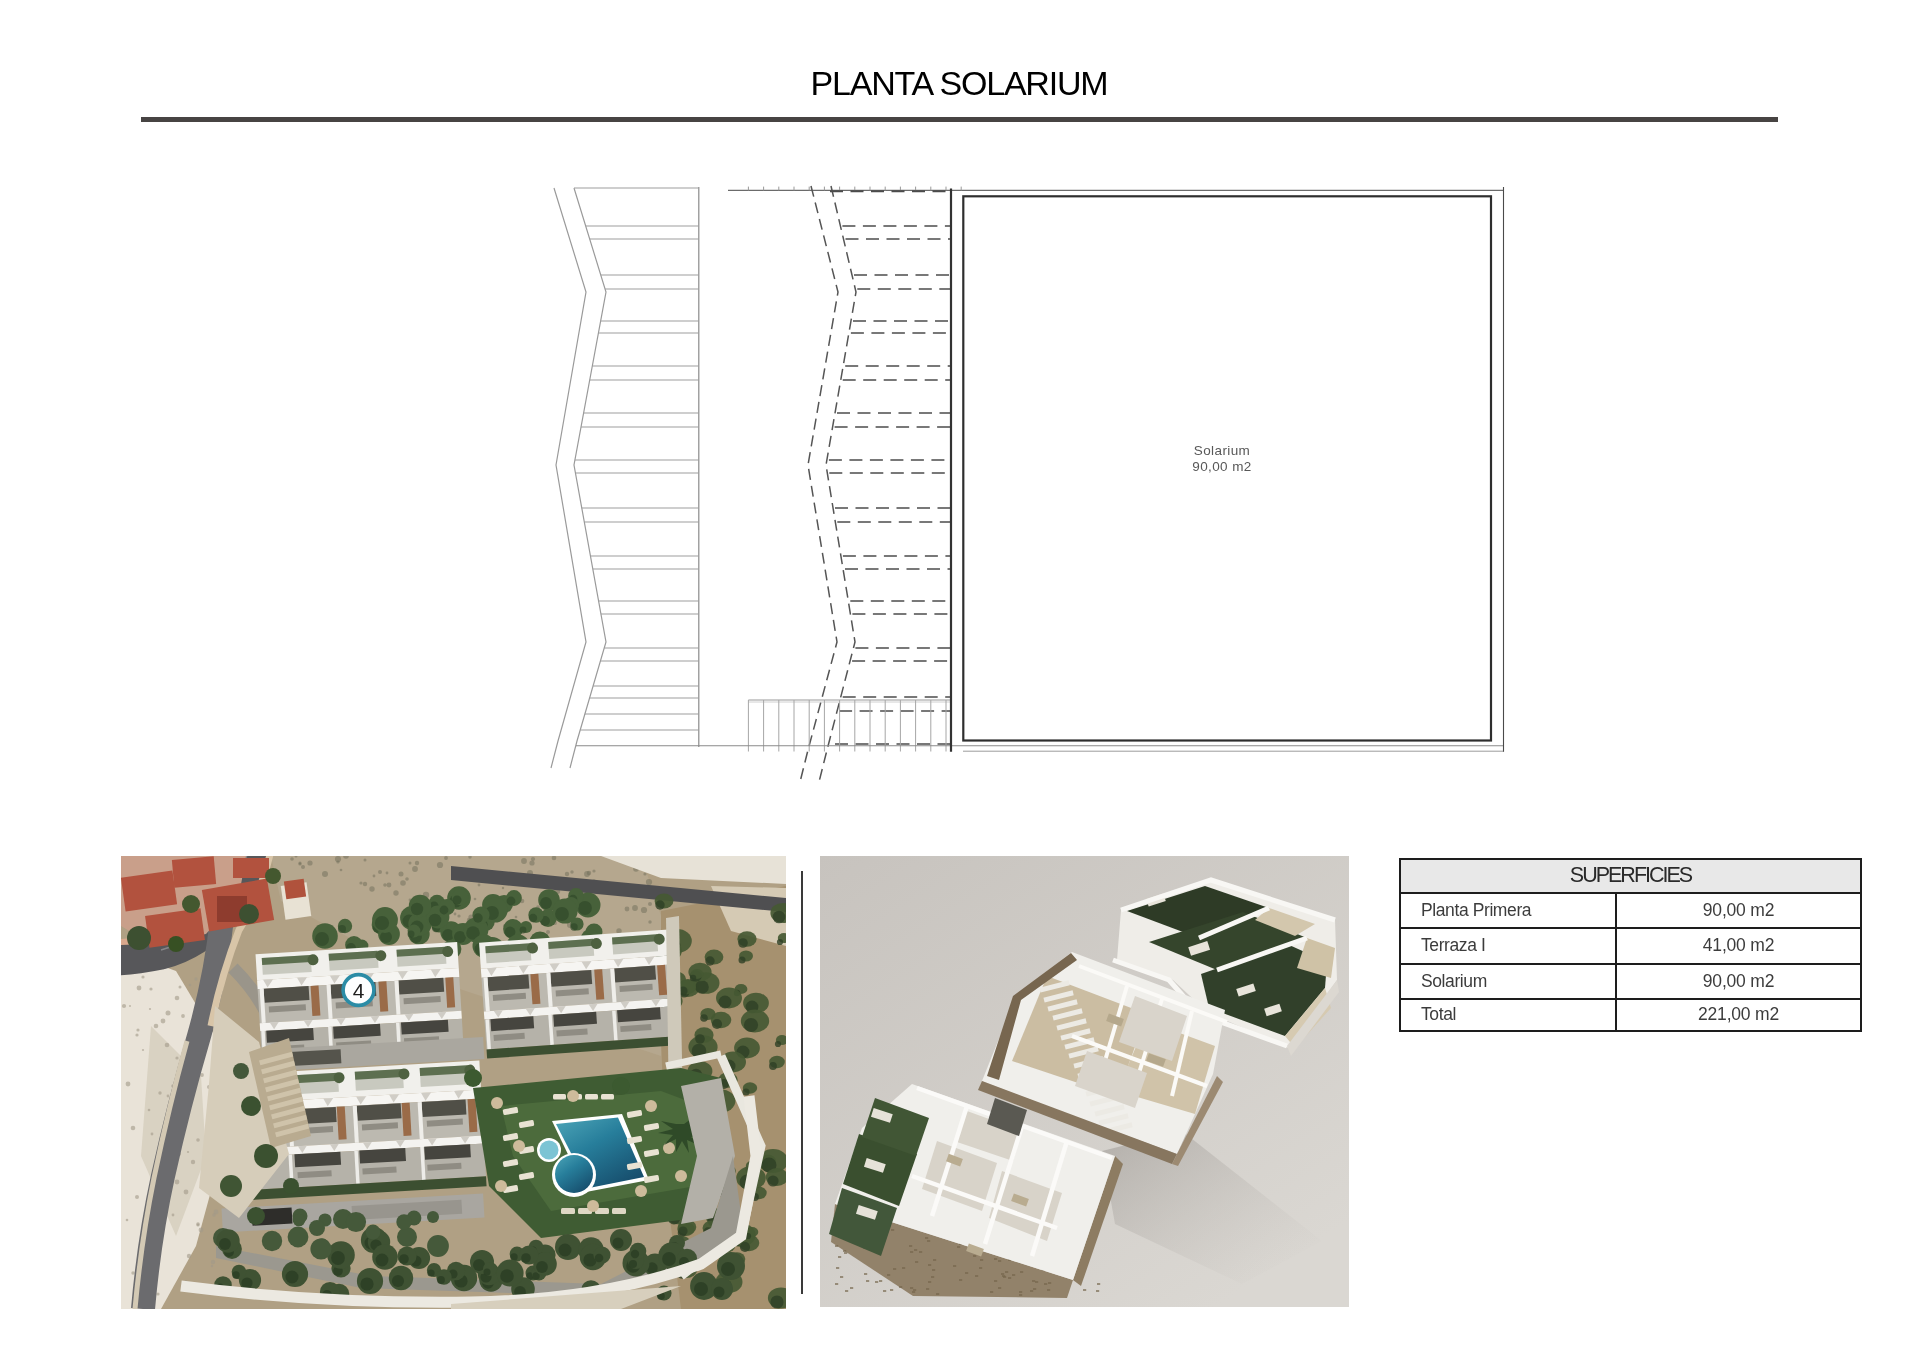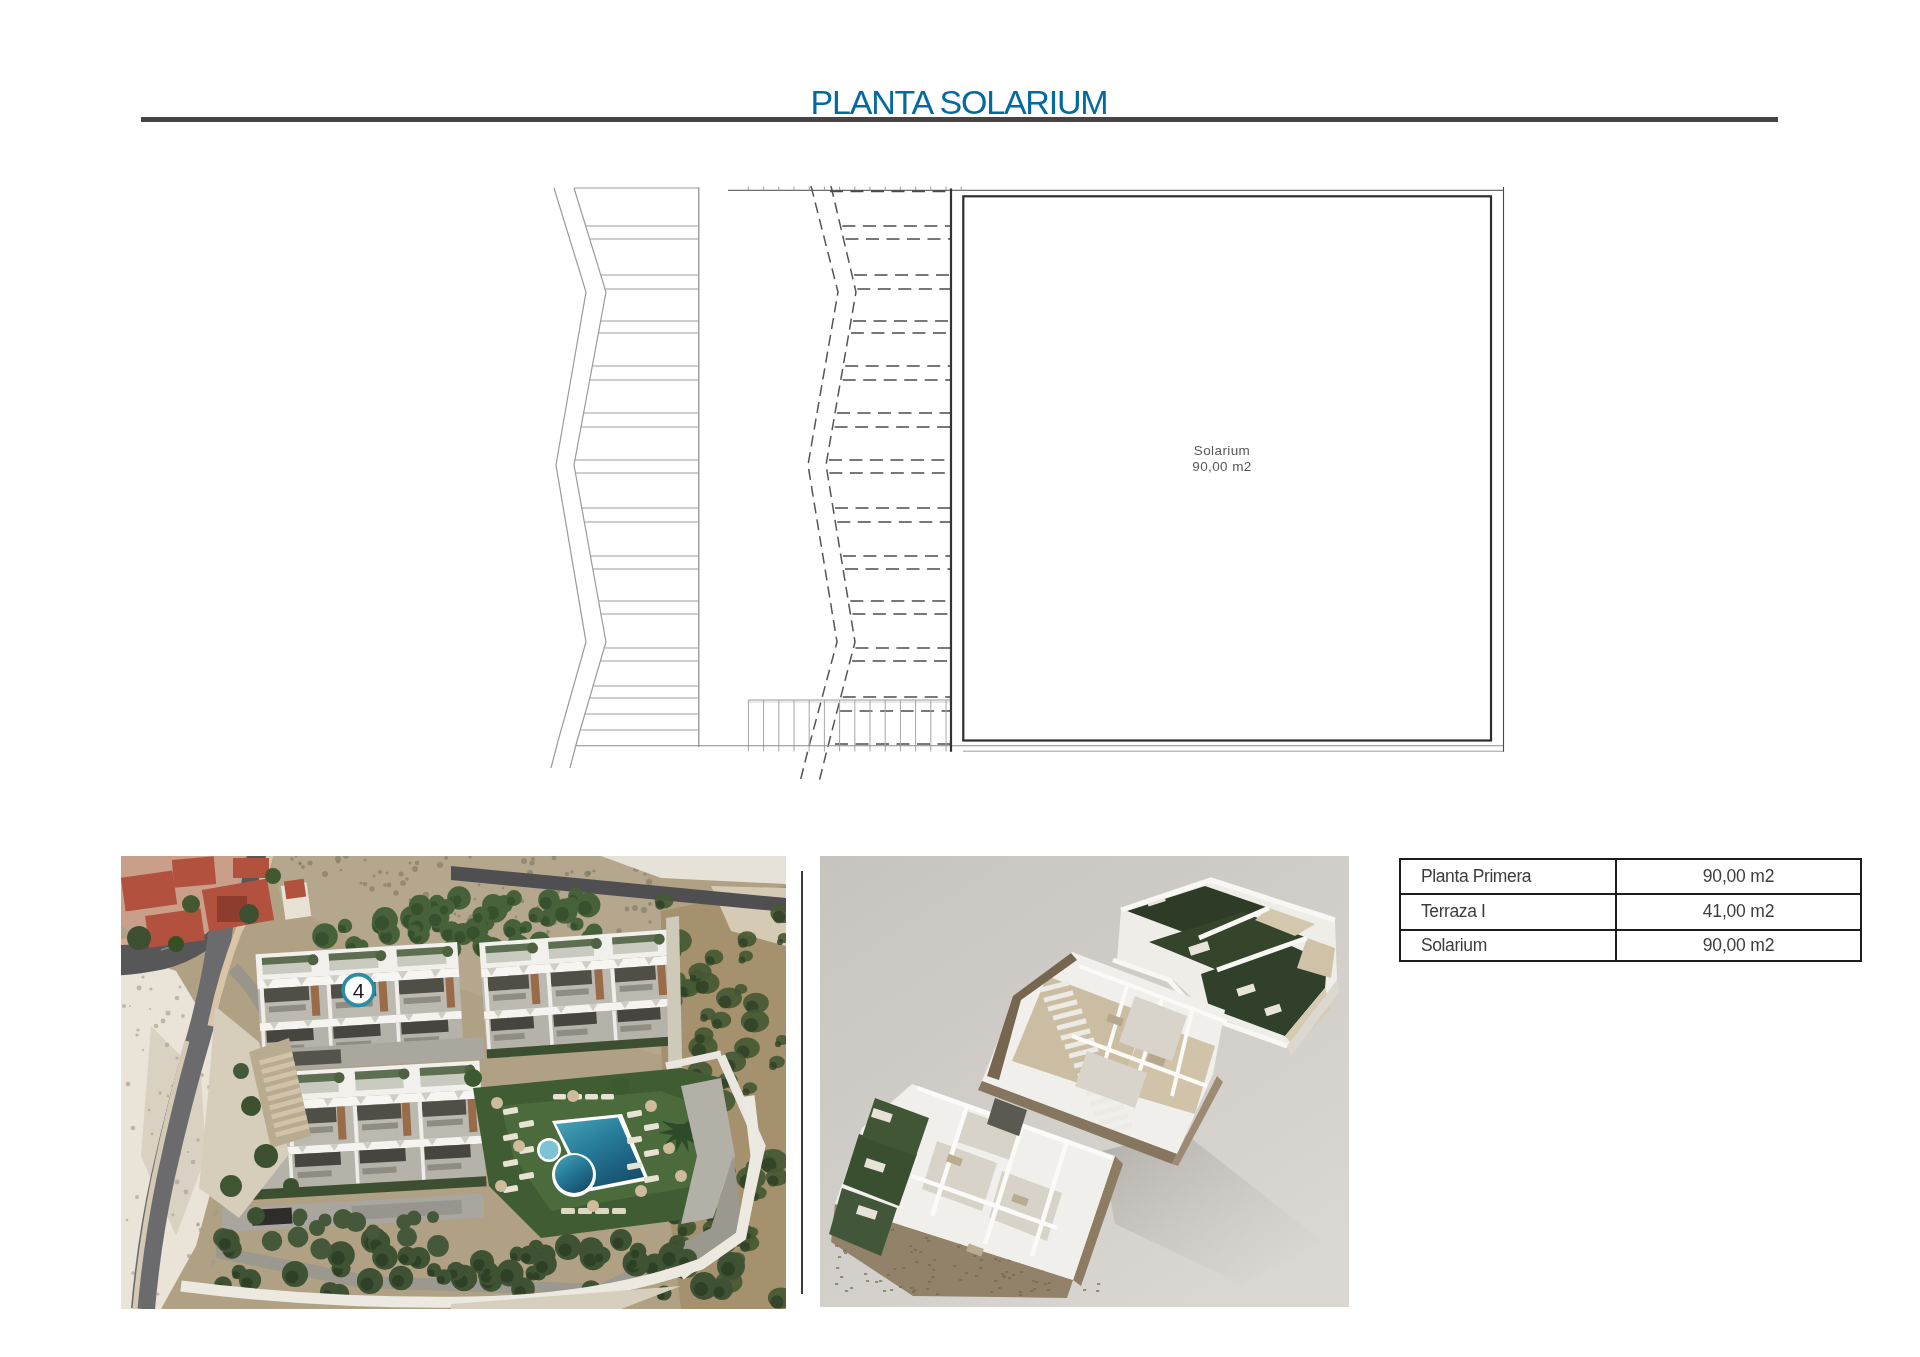--- a/index.html
+++ b/index.html
@@ -1,19 +1,19 @@
 <!DOCTYPE html>
 <html lang="es"><head><meta charset="utf-8">
 <title>Planta Solarium</title>
 <style>
 html,body{margin:0;padding:0;background:#fff;}
 body{width:1920px;height:1357px;position:relative;overflow:hidden;
   font-family:"Liberation Sans",sans-serif;}
-#title{position:absolute;left:0;top:83px;width:1918px;text-align:center;
-  font-size:34px;letter-spacing:-1.2px;color:#0369a1;font-weight:400;}
+#title{position:absolute;left:0;top:64px;width:1918px;text-align:center;
+  font-size:34px;letter-spacing:-1.2px;color:#000000;font-weight:400;}
 #rule{position:absolute;left:141px;top:116.5px;width:1637px;height:5.6px;background:#474443;}
 #sep{position:absolute;left:800.5px;top:871px;width:2.6px;height:423px;background:#3a3a3a;}
 #tablewrap{position:absolute;left:1399px;top:857.5px;}
 #areas{border-collapse:collapse;width:463px;table-layout:fixed;}
 #areas th,#areas td{border:2px solid #1d1d1d;}
 #areas th{background:#e8e8e8;height:32.2px;font-size:21.5px;font-weight:400;
   letter-spacing:-2px;color:#2a2a2a;padding:0;}
 #areas td{height:33.5px;font-size:17.5px;color:#3c3c3c;font-weight:400;padding:0;}
 #areas td.l{padding-left:20px;letter-spacing:-0.4px;}
 #areas td.v{text-align:center;letter-spacing:-0.2px;}
@@ -1202,26 +1202,33 @@
     </g>
   </svg>
 
 <div id="tablewrap">
 <table id="areas">
 <colgroup>
         <col style="width:216px">
         <col>
       </colgroup>
 <tbody>
+        <tr>
+          <th colspan="2">SUPERFICIES</th>
+        </tr>
 <tr>
           <td class="l">Planta Primera</td>
           <td class="v">90,00 m2</td>
         </tr>
         <tr>
           <td class="l">Terraza I</td>
           <td class="v">41,00 m2</td>
         </tr>
         <tr>
           <td class="l">Solarium</td>
           <td class="v">90,00 m2</td>
         </tr>
+        <tr>
+          <td class="l">Total</td>
+          <td class="v">221,00 m2</td>
+        </tr>
 </tbody>
     </table>
 </div>
 </body></html>

